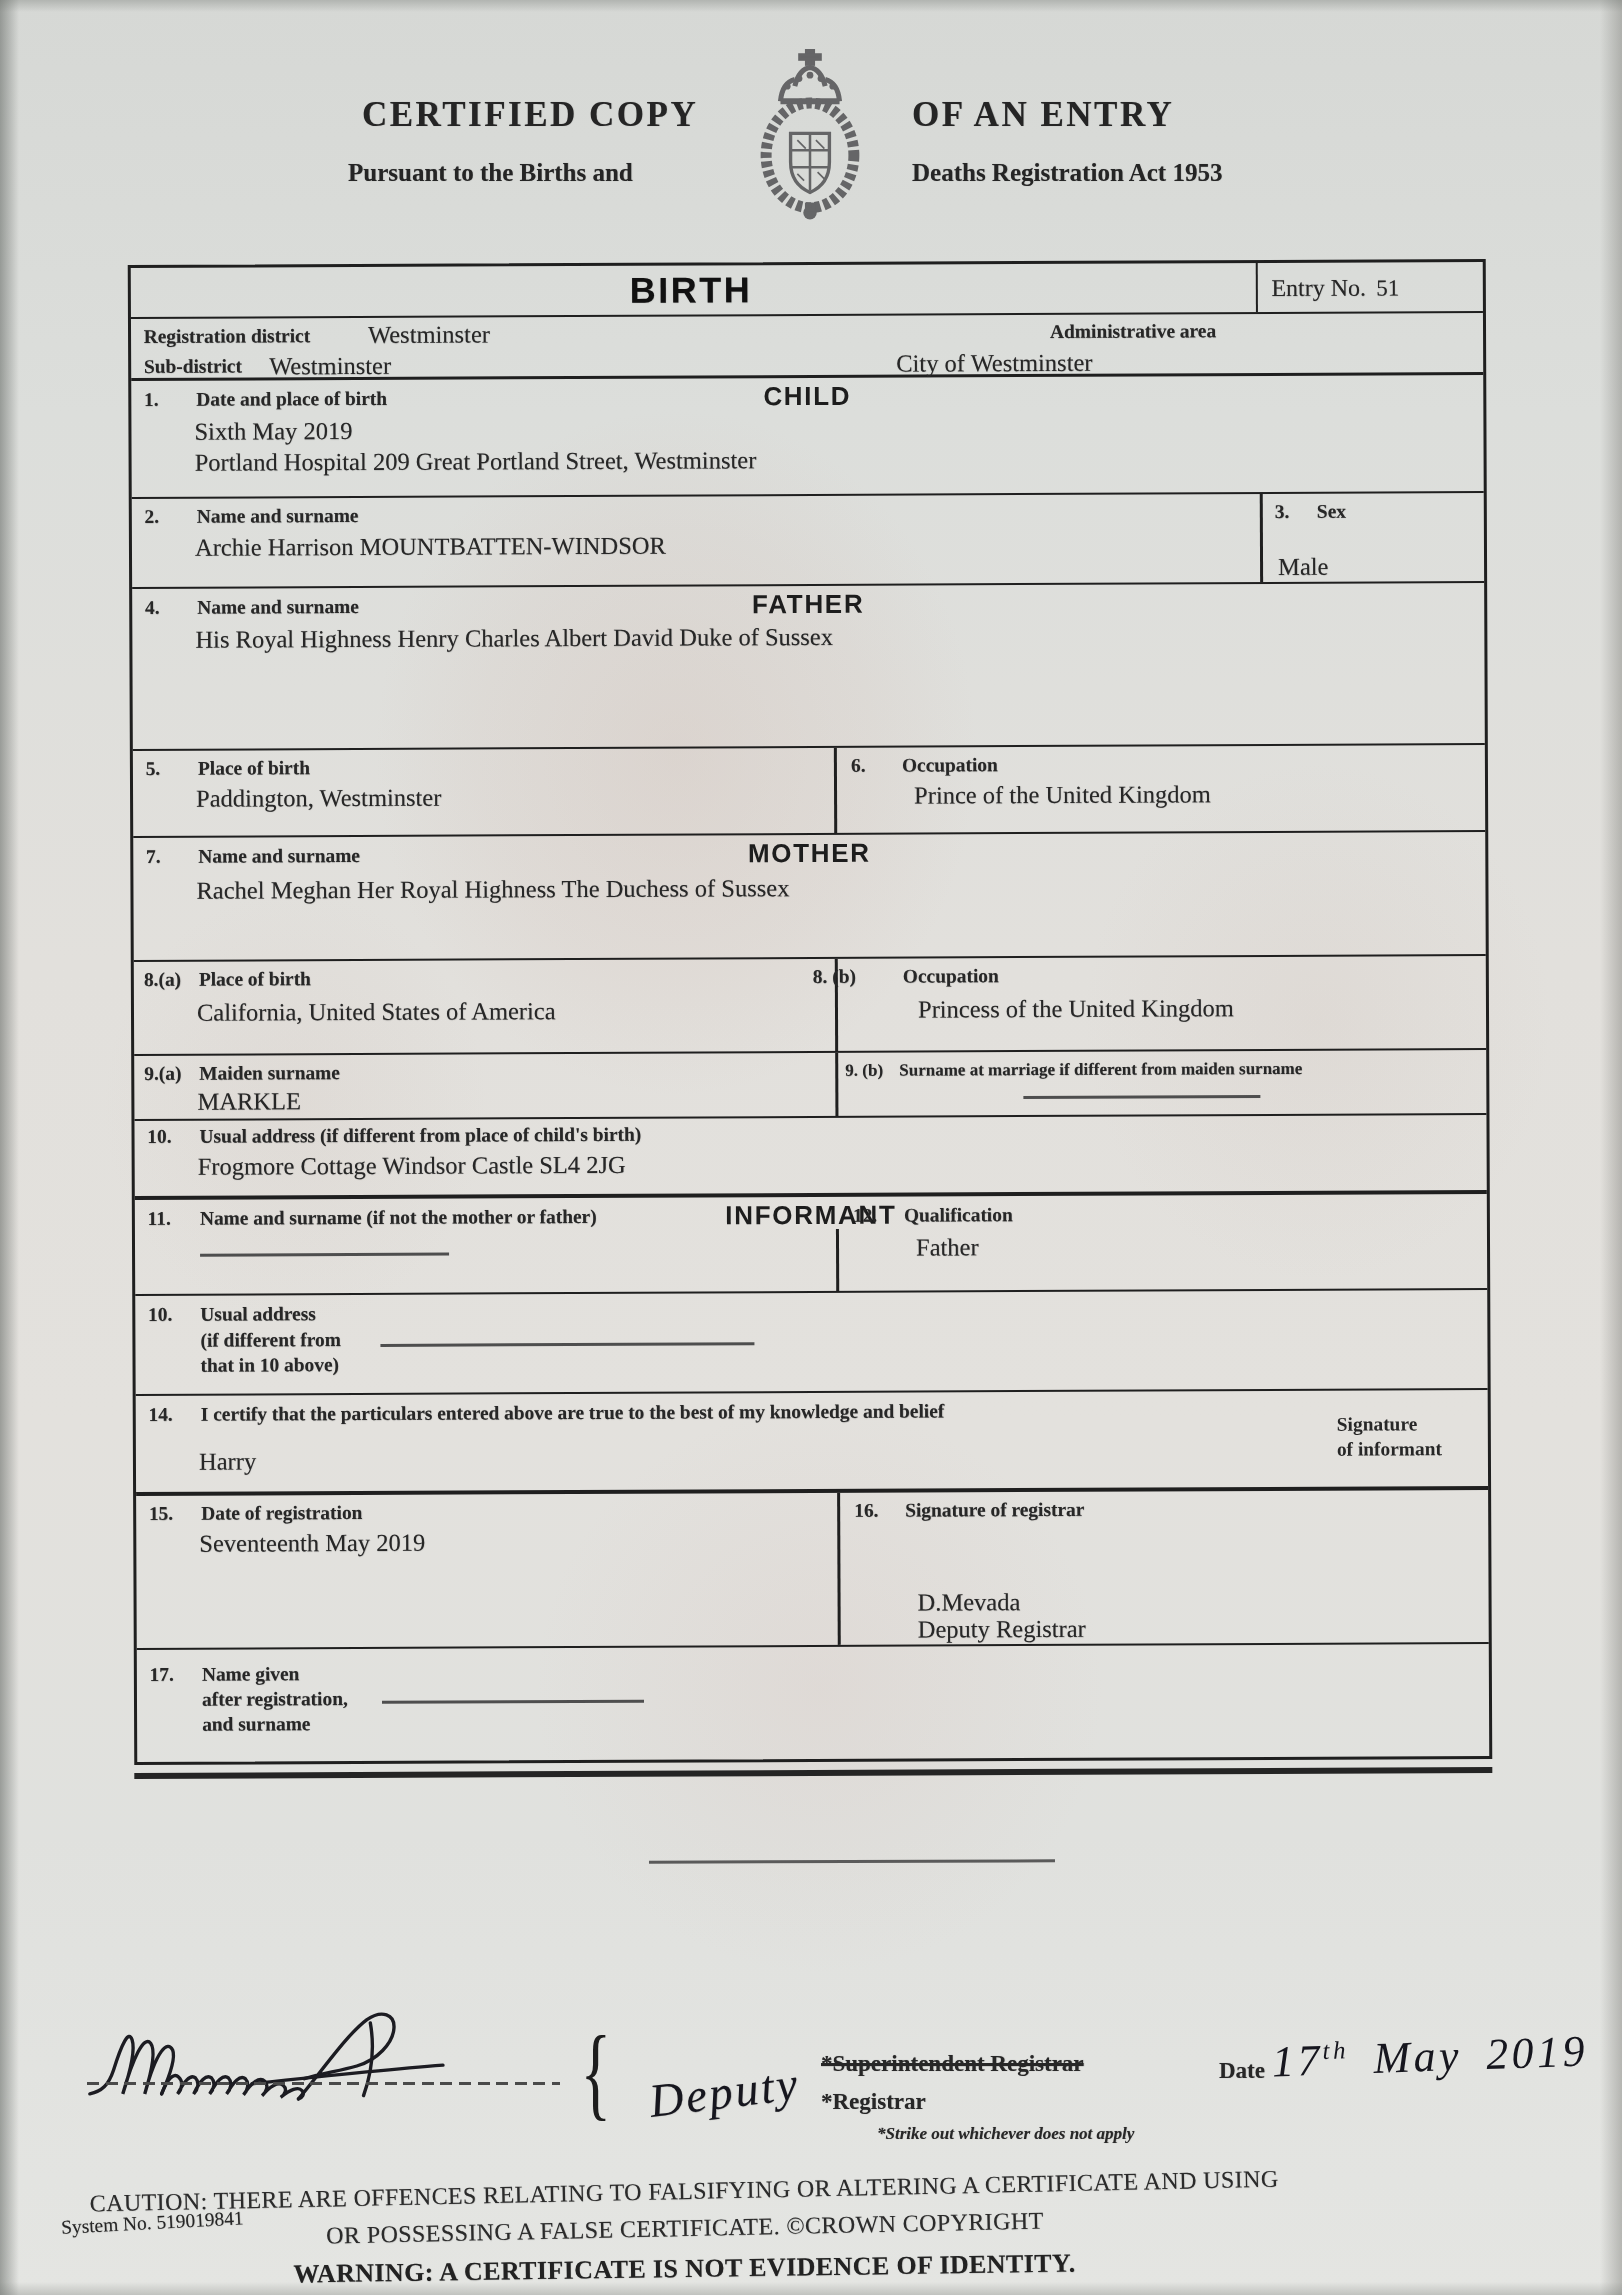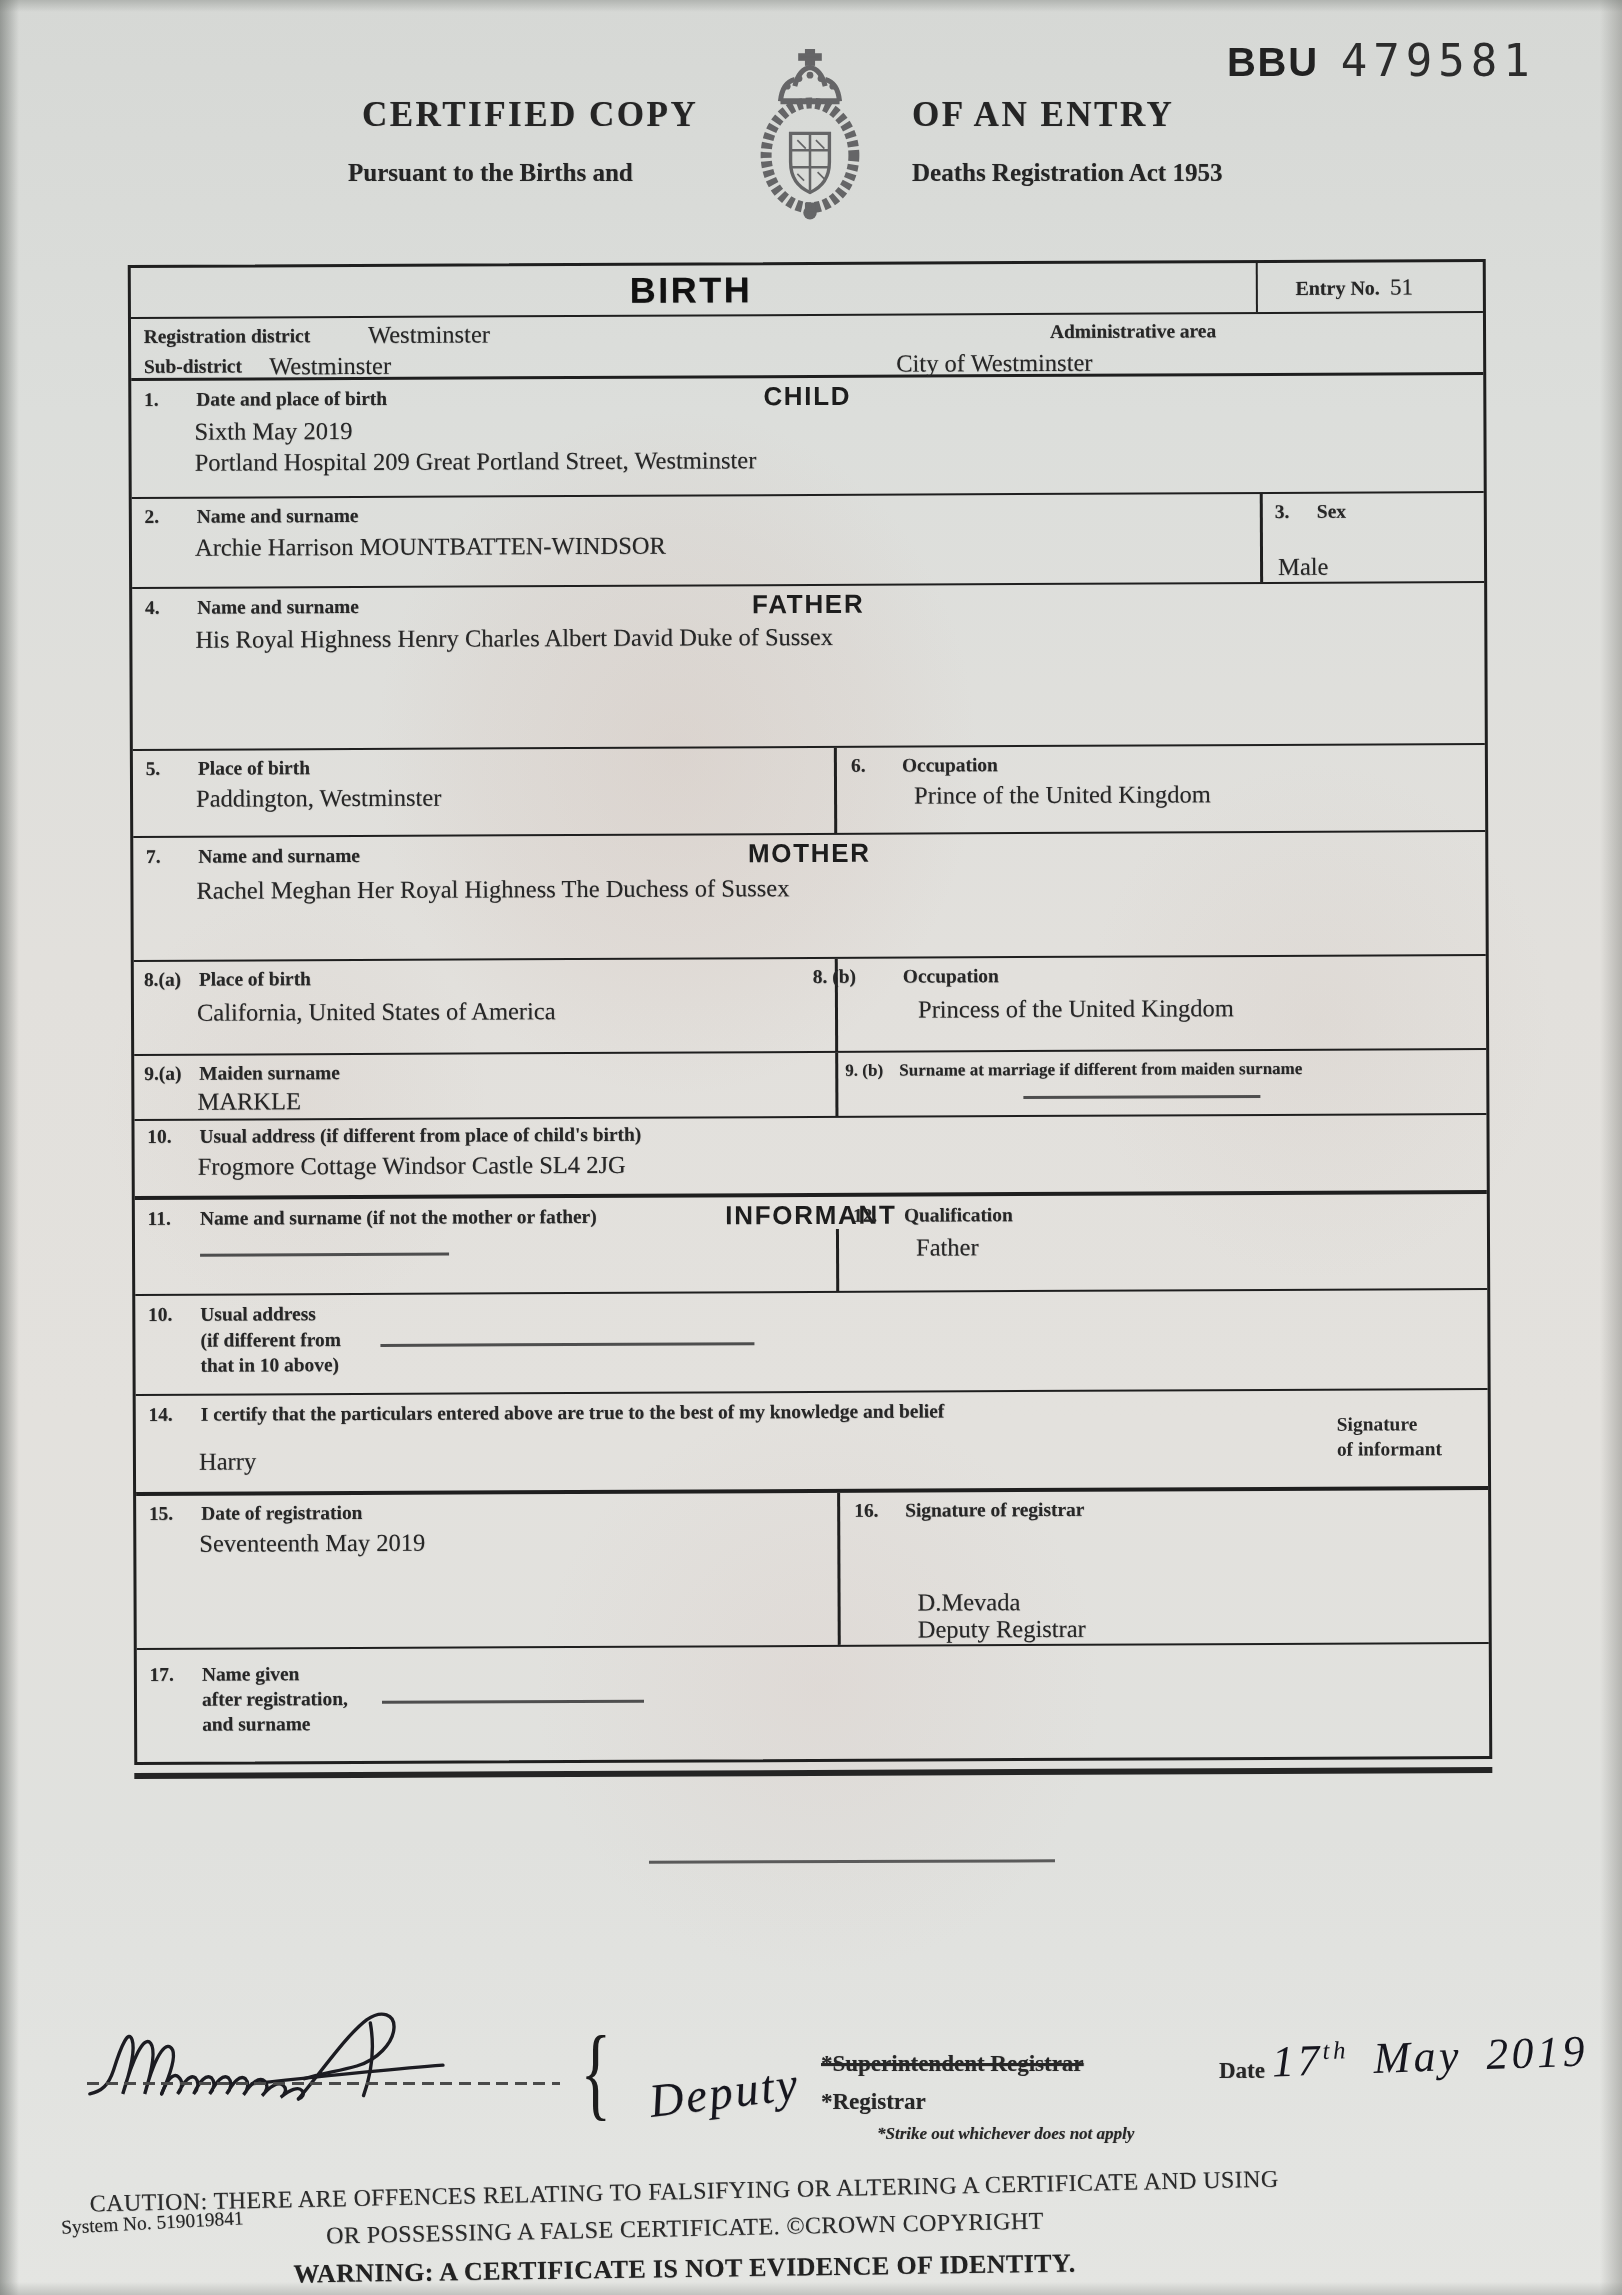--- a/index.html
+++ b/index.html
@@ -68,21 +68,21 @@
   .val{font-size:24.5px;}
   .sechdr{position:absolute;left:0;right:0;text-align:center;
     font-family:"Liberation Sans", sans-serif;font-weight:bold;font-size:26px;letter-spacing:1.7px;color:#1d1d1d;}
   .vline{position:absolute;top:0;bottom:0;width:2.5px;background:var(--border);}
   .blank-line{position:absolute;height:2.5px;background:#4e4e4e;}
 
   .rtitle{height:51px;}
   .birth-title{position:absolute;left:0;right:232px;top:4.2px;text-align:center;
     font-family:"Liberation Sans", sans-serif;font-weight:bold;font-size:36px;letter-spacing:2.5px;color:#111;}
   .entry-box{position:absolute;left:1125px;top:0;bottom:0;width:232px;border-left:2.5px solid var(--border);padding:12px 0 0 13.5px;}
-  .entry-box .elabel{font-weight:bold;font-size:20px;margin-left:24px;}
+  .entry-box .elabel{font-weight:normal;font-size:24px;}
   .entry-box .eval{font-size:23px;margin-left:6.8px;}
 
   .rreg{height:62px;border-bottom-width:3.4px;}
   .r1{height:118px;}
   .r23{height:90px;}
   .r4{height:162px;}
   .r56{height:87px;}
   .r7{height:124px;}
   .r8{height:94px;}
   .r9{height:65px;}
@@ -125,23 +125,20 @@
 <div class="page">
   <div class="wm wm1"></div>
   <div class="wm wm2"></div>
   <div class="wm wm3"></div>
   <div class="wm wm4"></div>
   <div class="edge-left"></div>
   <div class="edge-right"></div>
   <div class="edge-top"></div>
   <div class="edge-bottom"></div>
 
-  <div class="top-serial">
-    <span class="bbu">BBU</span><span class="serial-num">479581</span>
-  </div>
 
   <div class="ch-title softtext" style="left:362px;top:95px;">CERTIFIED COPY</div>
   <div class="ch-title softtext" style="left:912px;top:95px;">OF AN ENTRY</div>
   <div class="ch-sub softtext" style="left:348px;top:159px;">Pursuant to the Births and</div>
   <div class="ch-sub softtext" style="left:912px;top:159px;">Deaths Registration Act 1953</div>
 
   <div class="crest">
     <svg viewBox="0 0 130 205" width="110" height="173">
       <g stroke="#565658" fill="none" stroke-width="4">
         <rect x="61" y="2" width="8" height="16" fill="#565658"></rect>

